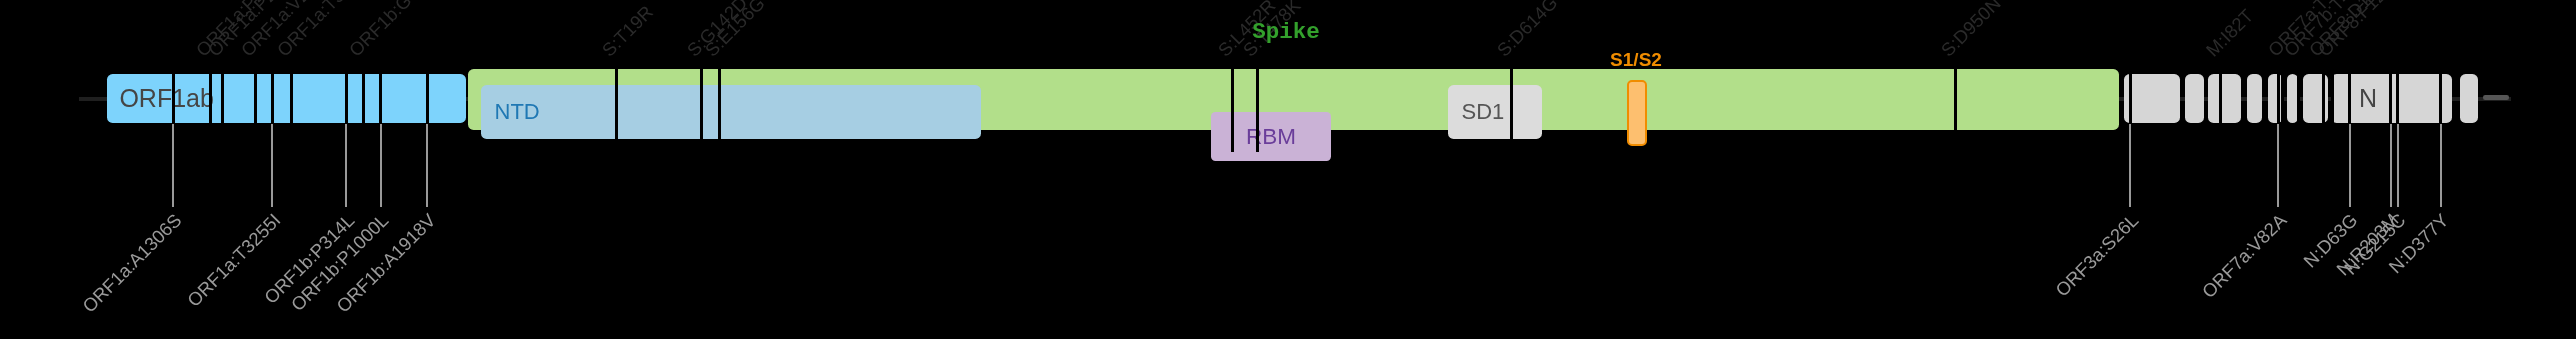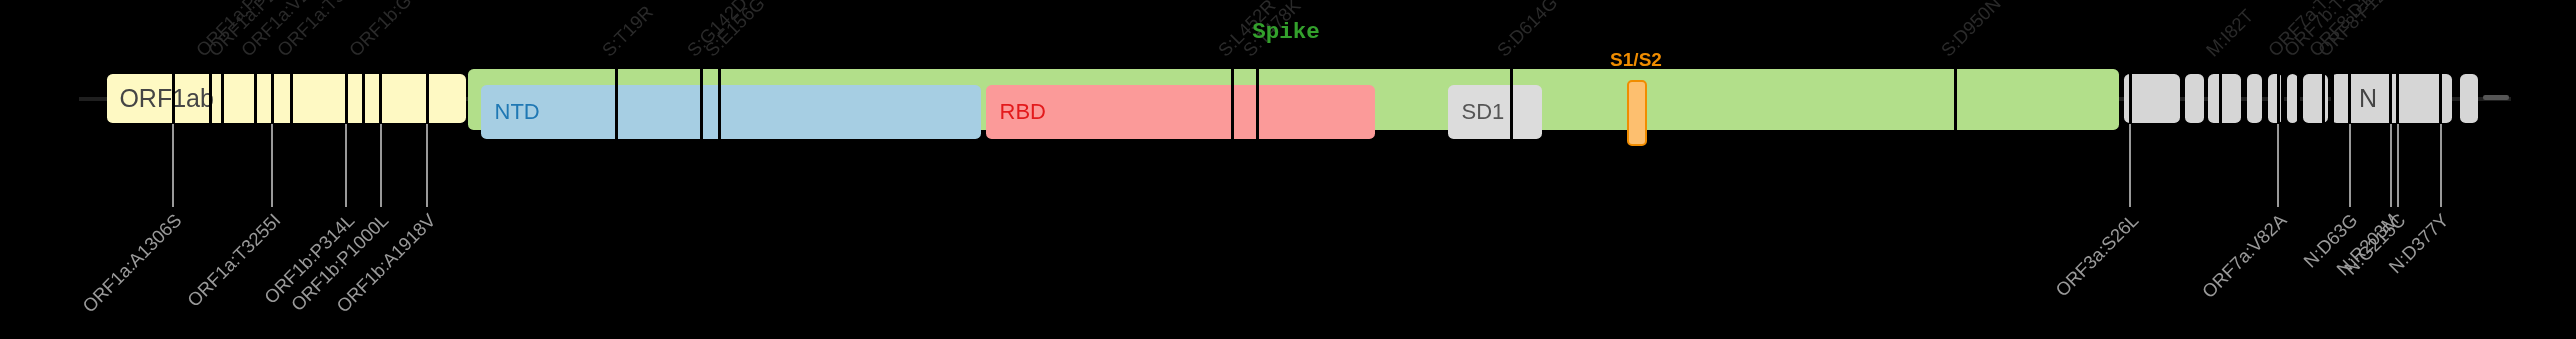--- a/index.html
+++ b/index.html
@@ -30,43 +30,43 @@
               font-size:19px;font-weight:600;color:#f08c00;z-index:8;}
 </style>
 </head>
 <body>
 
 <div class="stage">
   <div class="backbone"></div>
   <div class="end-dash"></div>
   <div class="spike-title" style="color: rgb(51, 160, 44);">Spike</div>
   <div class="s1s2-title" style="color: rgb(240, 140, 0);">S1/S2</div>
-<div class="gene" style="left: 107px; width: 359px; background: #fef9c3;">
+<div class="gene" style="left: 107px; width: 359px; background: #7dd3fc;">
       <div class="gene-label" style="left: 12.4px;">ORF1ab</div>
     </div>
     <div class="gene spike" style="left: 468px; width: 1651px; background: rgb(178, 223, 138);"></div>
     <div class="gene" style="left: 2124px; width: 56px; background: rgb(214, 214, 214);"></div>
     <div class="gene" style="left: 2185px; width: 19px; background: rgb(214, 214, 214);"></div>
     <div class="gene" style="left: 2208px; width: 33px; background: rgb(214, 214, 214);"></div>
     <div class="gene" style="left: 2247px; width: 15px; background: rgb(214, 214, 214);"></div>
     <div class="gene" style="left: 2268px; width: 14.6px; background: rgb(214, 214, 214);"></div>
     <div class="gene" style="left: 2287px; width: 11.2px; background: rgb(214, 214, 214);"></div>
     <div class="gene" style="left: 2303px; width: 25px; background: rgb(214, 214, 214);"></div>
     <div class="gene" style="left: 2331px; width: 121px; background: rgb(214, 214, 214);">
       <div class="gene-label" style="left: 28px;">N</div>
     </div>
     <div class="gene" style="left: 2460px; width: 18px; background: rgb(214, 214, 214);"></div>
     <div class="domain" style="left: 481px; width: 500px; background: rgb(166, 206, 227);">
       <div class="domain-label" style="color: rgb(31, 120, 180);">NTD</div>
     </div>
-    <div class="domain" style="left: 986px; width: 389px; background: rgb(251, 154, 153);">
-      <div class="domain-label" style="color: rgb(227, 26, 28);">RBD</div>
-    </div>
     <div class="domain" style="left: 1448px; width: 94px; background: rgb(220, 220, 220);">
       <div class="domain-label" style="color: rgb(85, 85, 85);">SD1</div>
+    </div>
+    <div class="rbm" style="left: 1211px; width: 120px; background: rgb(202, 178, 214);">
+      <div class="rbm-label" style="color: rgb(106, 61, 154);">RBM</div>
     </div>
     <div class="s1s2box" style="left: 1627px; width: 19.7px; background: rgb(253, 191, 111); border: 2.8px solid rgb(240, 140, 0);"></div>
     <div class="tick short" style="left: 172px;"></div>
     <div class="leader" style="left: 172px;"></div>
     <div class="mut-bottom" style="left: -29px;">ORF1a:A1306S</div>
     <div class="tick short" style="left: 271px;"></div>
     <div class="leader" style="left: 271px;"></div>
     <div class="mut-bottom" style="left: 70px;">ORF1a:T3255I</div>
     <div class="tick short" style="left: 345px;"></div>
     <div class="leader" style="left: 345px;"></div>

